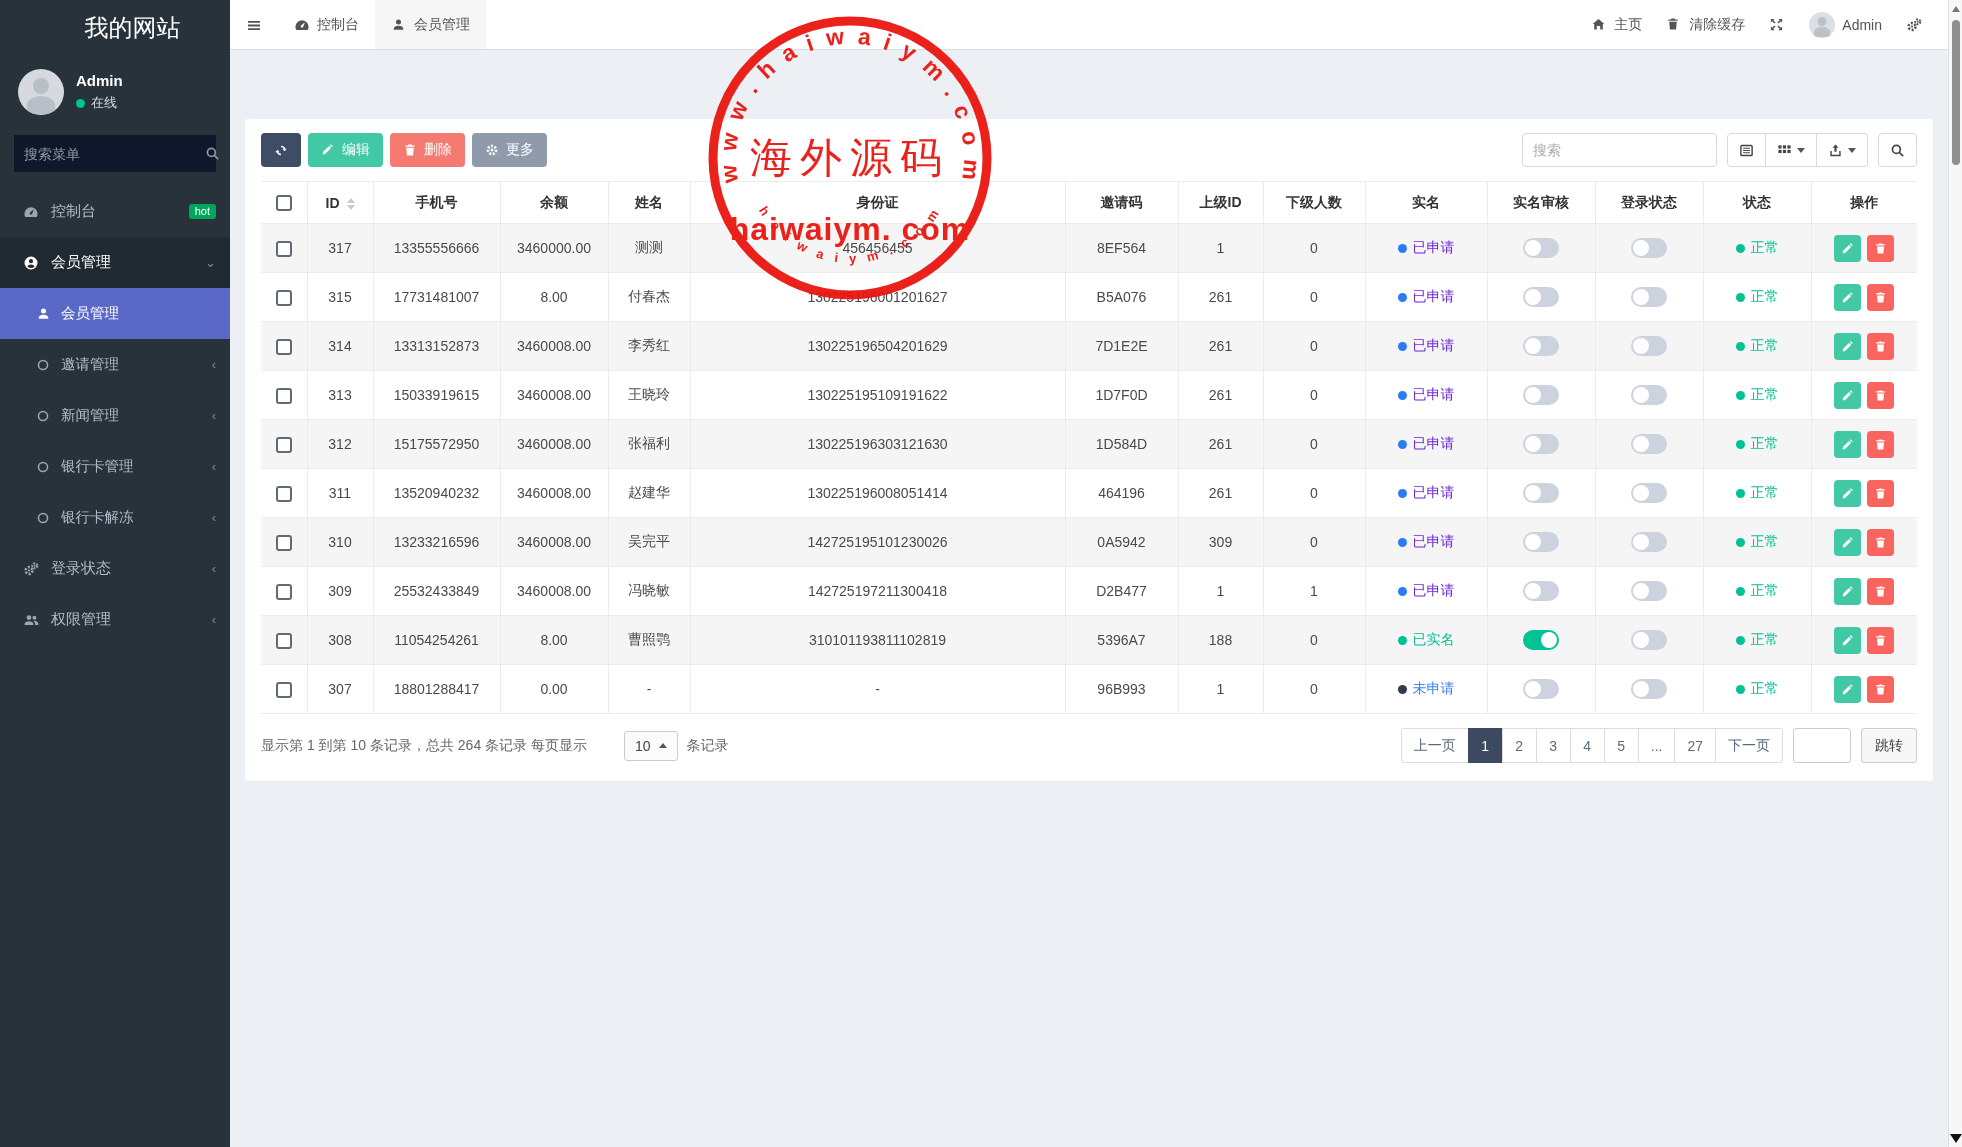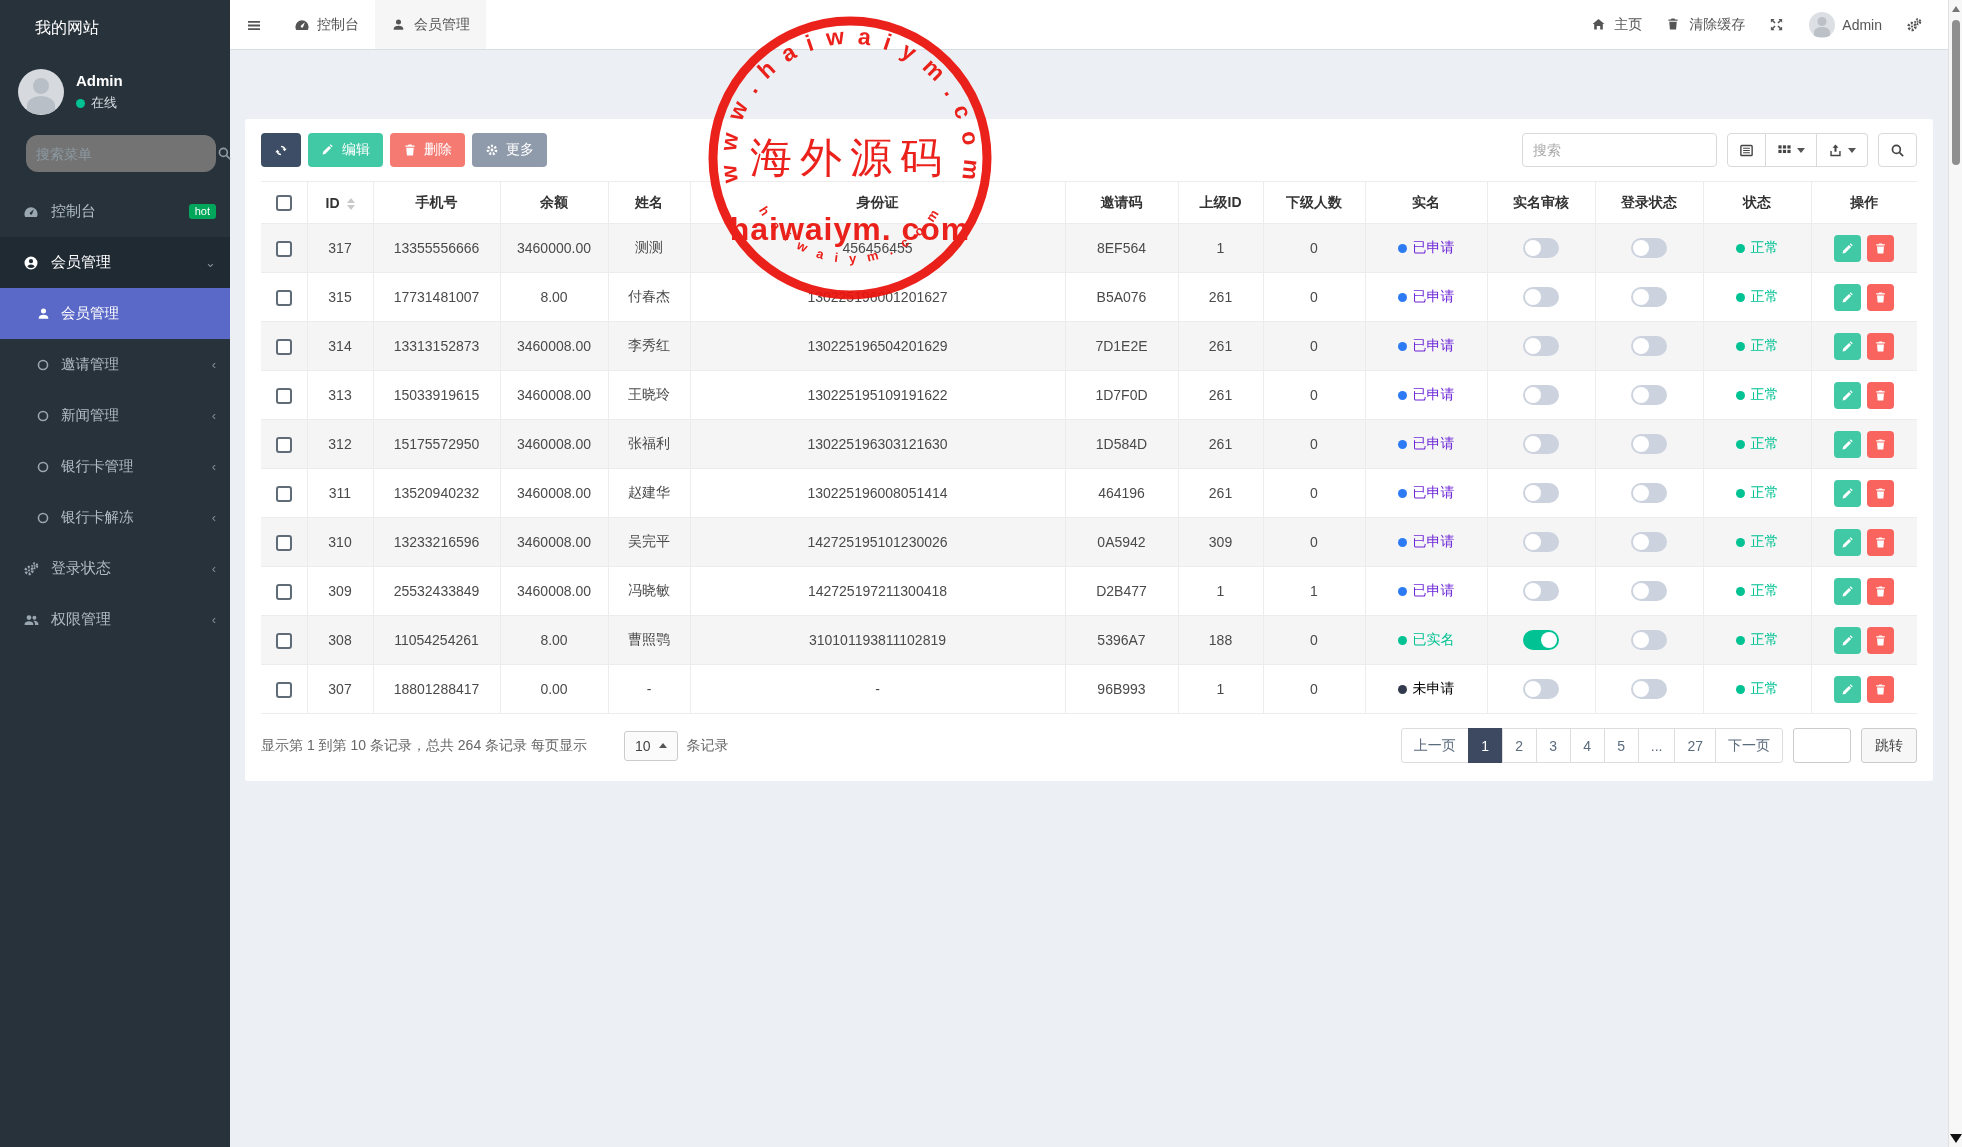--- a/index.html
+++ b/index.html
@@ -2,31 +2,31 @@
 <html><head>
 <meta charset="utf-8">
 <style>
   * { margin:0; padding:0; box-sizing:border-box; }
   html,body { width:1962px; height:1147px; overflow:hidden; }
   body { font-family:"Liberation Sans","DejaVu Sans",sans-serif; font-size:14px; color:#444; background:#ecf0f5; }
   .app { display:flex; width:100%; height:100%; }
 
   
   .sidebar { width:230px; background:#28323b; flex:0 0 230px; height:100%; }
-  .brand { height:55px; line-height:55px; color:#fff; font-size:16px; background:#28323b;padding-left:35px; }
+  .brand { height:55px; line-height:55px; text-align:center; color:#fff; font-size:24px; background:#28323b;padding-left:35px; }
   .user-panel { display:flex; align-items:center; padding:14px 18px 16px 18px; }
   .avatar { width:46px; height:46px; border-radius:50%; background:#d6dade; position:relative; overflow:hidden; flex:0 0 46px; }
   .avatar:before { content:""; position:absolute; left:50%; top:9px; transform:translateX(-50%); width:16px; height:16px; border-radius:50%; background:#b9bfc6; }
   .avatar:after { content:""; position:absolute; left:50%; top:27px; transform:translateX(-50%); width:28px; height:18px; border-radius:50% 50% 0 0; background:#b9bfc6; }
   .user-meta { margin-left:12px; }
   .user-name { color:#fff; font-weight:bold; font-size:15px; margin-bottom:5px; }
   .user-status { color:#d7dde2; font-size:13px; display:flex; align-items:center; gap:6px; }
   .dot { width:9px; height:9px; border-radius:50%; display:inline-block; }
   .dot-online { background:#00c292; }
-  .sidebar-search { margin:4px 14px 14px 26px; background:#737373; border-radius:12px; display:flex; align-items:center; height:37px; padding:0 10px; }
+  .sidebar-search { margin:4px 14px 14px 14px; background:#0f172a; border-radius:0; display:flex; align-items:center; height:37px; padding:0 10px; }
   .sidebar-search input { flex:1; background:transparent; border:0; outline:0; color:#cfd8dd; font-size:14px; }
   .sidebar-search input::placeholder { color:#8c9aa3; }
   .menu { list-style:none; }
   .menu li { display:flex; align-items:center; height:51px; padding:0 14px 0 22px; color:#b0bcc5; font-size:15px; cursor:pointer; }
   .menu li .mi { width:18px; height:18px; margin-right:11px; display:inline-flex; align-items:center; justify-content:center; color:#9aa7b0; flex:0 0 18px; }
   .menu li .lbl { flex:1; }
   .menu li.parent-active { background:#202a33; color:#fff; }
   .menu li.parent-active .mi { color:#fff; }
   .menu li.sub { padding-left:34px; font-size:14.5px; }
   .menu li.sub .mi { margin-right:9px; }
@@ -83,21 +83,21 @@
   th:first-child, td:first-child { border-right:1px solid #ececec; }
   .cb { width:16px; height:16px; appearance:none; -webkit-appearance:none; border:2px solid #5f6b76; border-radius:3px; background:#fff; cursor:pointer; vertical-align:middle; }
   .sorter { display:inline-flex; flex-direction:column; gap:2px; margin-left:7px; vertical-align:middle; }
   .sorter i { width:0; height:0; border-left:4px solid transparent; border-right:4px solid transparent; display:block; }
   .sorter .up { border-bottom:5px solid #c9c9c9; }
   .sorter .dn { border-top:5px solid #c9c9c9; }
   .state { display:inline-flex; align-items:center; gap:6px; font-size:14px; }
   .state .dot { width:9px; height:9px; }
   .st-applied { color:#6d28d9; } .st-applied .dot { background:#2d7bf4; }
   .st-verified { color:#00c292; } .st-verified .dot { background:#00c292; }
-  .st-none { color:#000000; } .st-none .dot { background:#323a4d; }
+  .st-none { color:#3b82f6; } .st-none .dot { background:#323a4d; }
   .st-normal { color:#00c292; } .st-normal .dot { background:#00c292; }
   .toggle { width:36px; height:20px; border-radius:10px; background:#ccd3de; display:inline-block; position:relative; cursor:pointer; vertical-align:middle; }
   .toggle:after { content:""; position:absolute; top:2px; left:2px; width:16px; height:16px; border-radius:50%; background:#fff; }
   .toggle.on { background:#00c292; }
   .toggle.on:after { left:18px; }
   .opbtn { width:27px; height:27px; border:0; border-radius:4px; display:inline-flex; align-items:center; justify-content:center; cursor:pointer; color:#fff; margin:0 3px; }
   .op-edit { background:#41c8a5; }
   .op-del { background:#f9655e; }
   .opbtn svg { width:13px; height:13px; }
 

